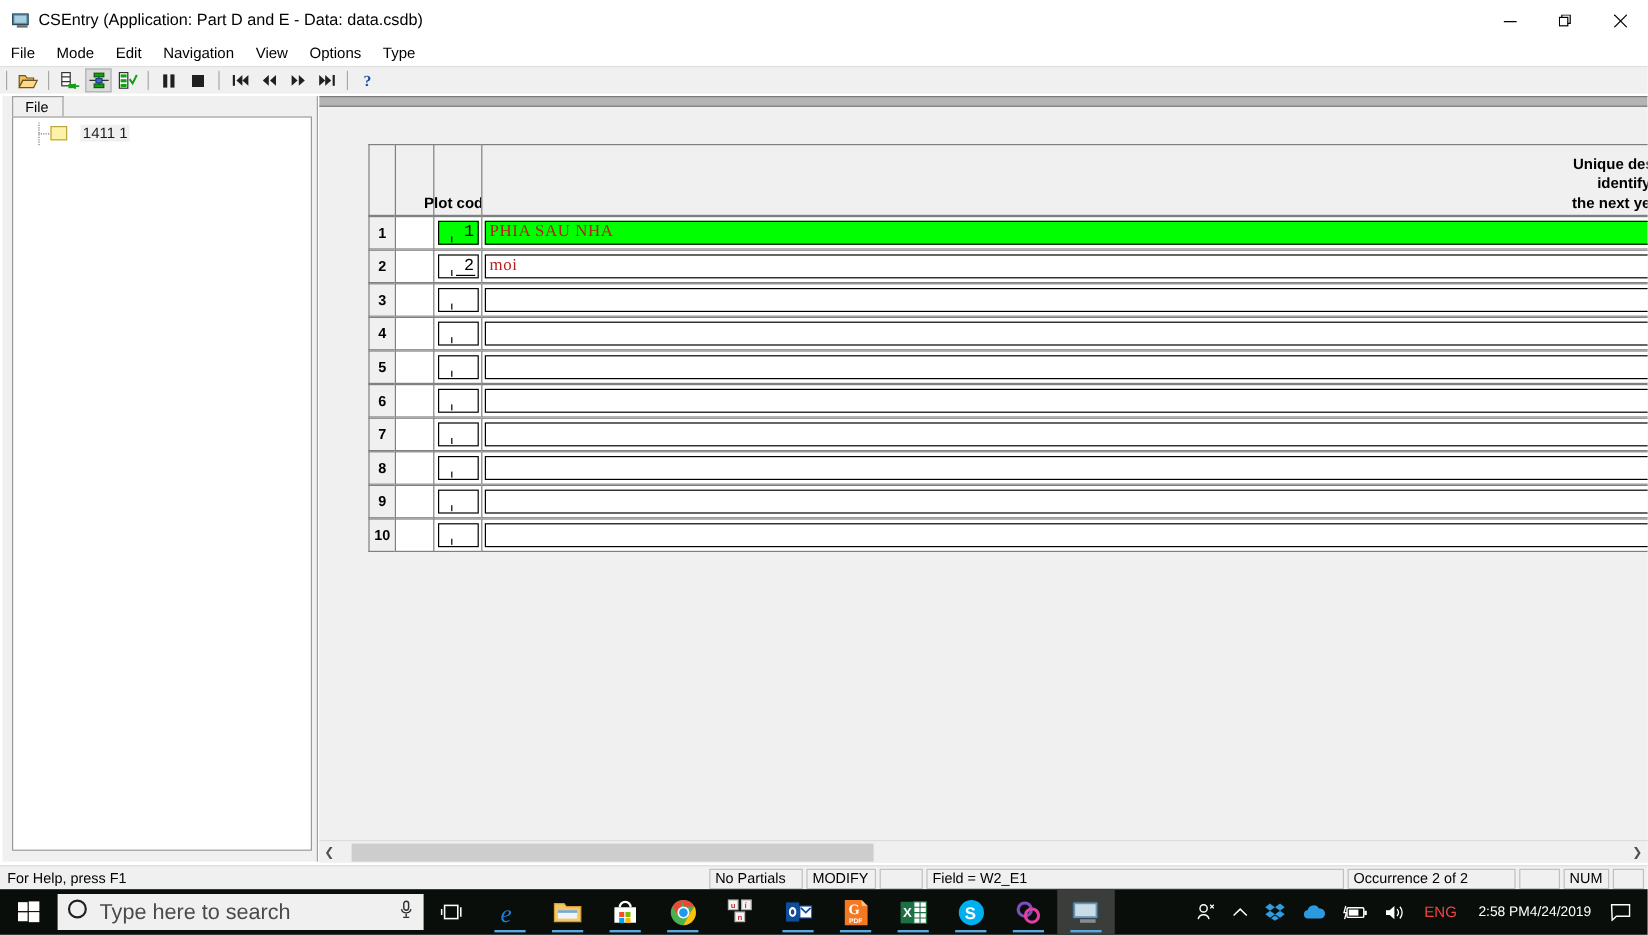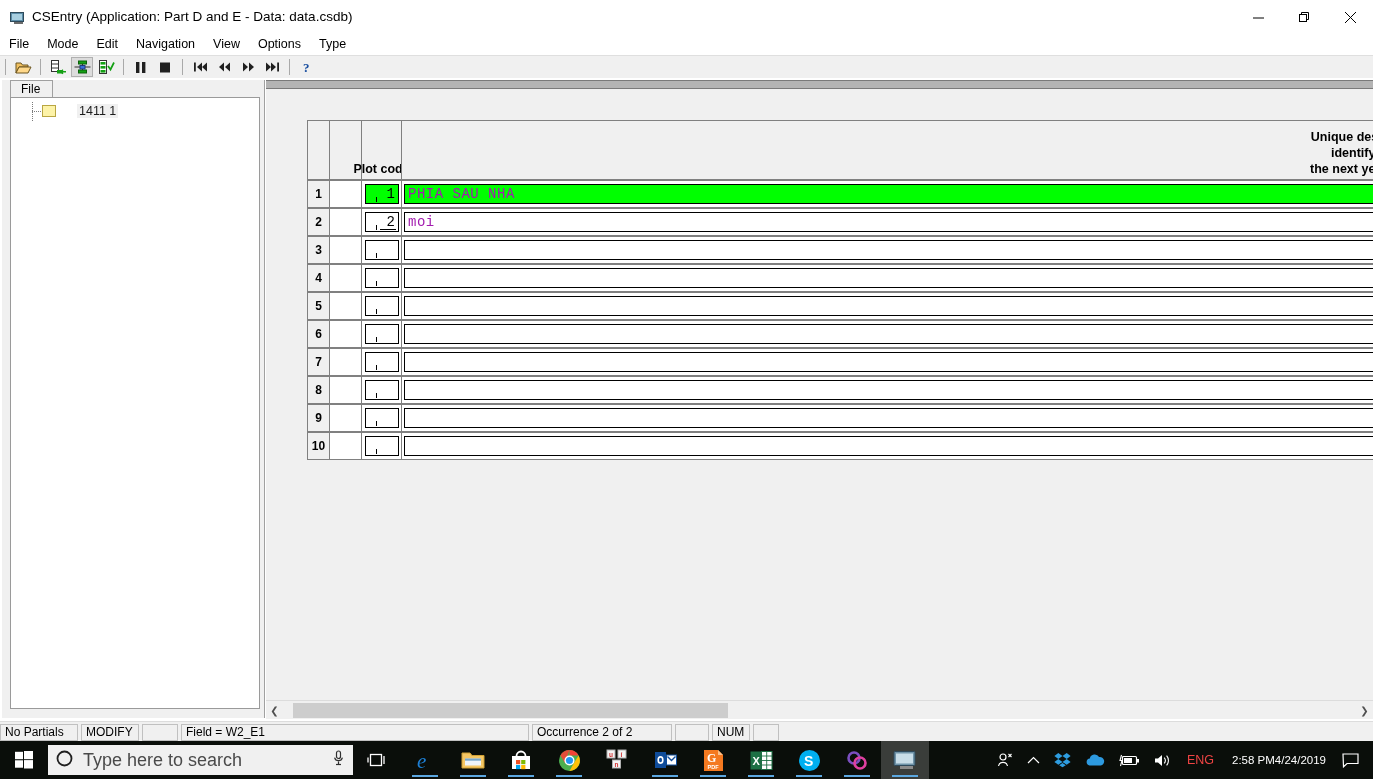--- a/index.html
+++ b/index.html
@@ -32,21 +32,21 @@
 
   
   .leftpanel{position:absolute;left:2px;top:80px;width:262px;height:638px;background:#f0f0f0;
              border-right:1px solid #a0a0a0;}
   .tabstrip{position:absolute;left:0;top:0;height:17px;width:262px;}
   .tab{position:absolute;left:8px;top:0;height:17px;padding:1px 12px 0 10px;background:#f0f0f0;
        border:1px solid #a0a0a0;border-bottom:none;font-size:12px;color:#000;box-sizing:border-box;}
   .treebox{position:absolute;left:8px;top:17px;width:250px;height:612px;background:#fff;
            border:1px solid #9a9a9a;box-sizing:border-box;overflow:hidden;}
   .tree-node{position:relative;height:18px;display:flex;align-items:center;padding-left:18px;}
-  .tree-label{font-size:12.5px;color:#1c1c1c;background:#f0f0f0;padding:0 2px;margin-left:21px;white-space:nowrap;}
+  .tree-label{font-size:12.5px;color:#1c1c1c;background:#f0f0f0;padding:0 2px;margin-left:11px;white-space:nowrap;}
   .folder{width:14px;height:12px;background:#fdf3a8;border:1px solid #b9a642;box-sizing:border-box;flex:none;}
   .tree-dash{position:absolute;left:3px;top:9px;width:12px;border-top:1px dotted #808080;}
 
   
   .formarea{position:absolute;left:266px;top:80px;width:1107px;height:638px;background:#f0f0f0;overflow:hidden;}
   .graybar{position:absolute;left:0;top:0;width:1107px;height:9px;background:#b4b4b4;
            border-top:1px solid #7a7a7a;border-bottom:1px solid #7a7a7a;box-sizing:border-box;}
   .formcanvas{position:absolute;left:0;top:10px;width:1107px;height:628px;background:#f0f0f0;}
 
   
@@ -70,21 +70,21 @@
   .fld-code{width:34px;height:20px;box-sizing:border-box;border:1px solid #000;background:#fff;
             position:relative;margin-right:2px;display:flex;align-items:center;justify-content:flex-end;}
   .fld-code .val{font-family:"Liberation Mono", monospace;font-size:14px;color:#000;
                  padding-right:3px;line-height:18px;}
   .fld-code .tick{position:absolute;left:10px;bottom:1px;width:1px;height:5px;background:#000;}
   .fld-code .uline{position:absolute;left:14px;right:2px;bottom:1px;height:1px;background:#000;}
   .fld-code.active{background:#00ff00;border-color:#000;}
 
   .fld-desc{position:absolute;left:2px;top:3px;height:20px;width:1180px;box-sizing:border-box;
             border:1px solid #000;background:#fff;display:flex;align-items:center;overflow:hidden;}
-  .fld-desc .val{font-family:Liberation Mono, monospace;font-size:14px;color:#a21caf;
+  .fld-desc .val{font-family:Liberation Serif, serif;font-size:14px;color:#b91c1c;
                  padding-left:3px;letter-spacing:0.5px;white-space:pre;}
   .fld-desc.active{background:#00ff00;}
 
   
   .hscroll{position:absolute;left:266px;top:700px;width:1107px;height:18px;background:#f0f0f0;
            border-top:1px solid #dcdcdc;display:flex;align-items:center;}
   .sb-arrow{width:17px;height:17px;display:flex;align-items:center;justify-content:center;
             font-size:10px;color:#505050;flex:none;}
   .sb-track{flex:1;height:17px;position:relative;background:#f0f0f0;}
   .sb-thumb{position:absolute;left:10px;top:1px;width:435px;height:15px;background:#cdcdcd;}
@@ -445,20 +445,21 @@
 
   <div class="hscroll">
     <div class="sb-arrow">❮</div>
     <div class="sb-track">
       <div class="sb-thumb"></div>
     </div>
     <div class="sb-arrow">❯</div>
   </div>
 
   <div class="statusbar">
+    <div class="sb-help">For Help, press F1</div>
     <div class="sb-pane" style="width:78px">No Partials</div>
     <div class="sb-pane" style="width:58px">MODIFY</div>
     <div class="sb-pane" style="width:36px"></div>
     <div class="sb-pane" style="width:348px">Field = W2_E1</div>
     <div class="sb-pane" style="width:140px">Occurrence 2 of 2</div>
     <div class="sb-pane" style="width:34px"></div>
     <div class="sb-pane" style="width:38px">NUM</div>
     <div class="sb-pane" style="width:26px"></div>
   </div>
 

